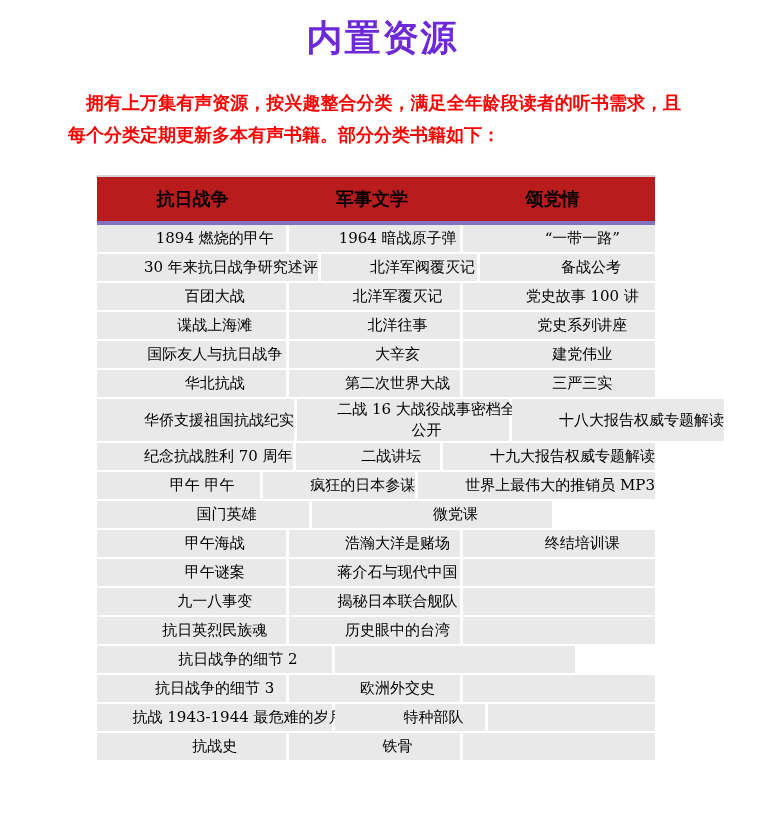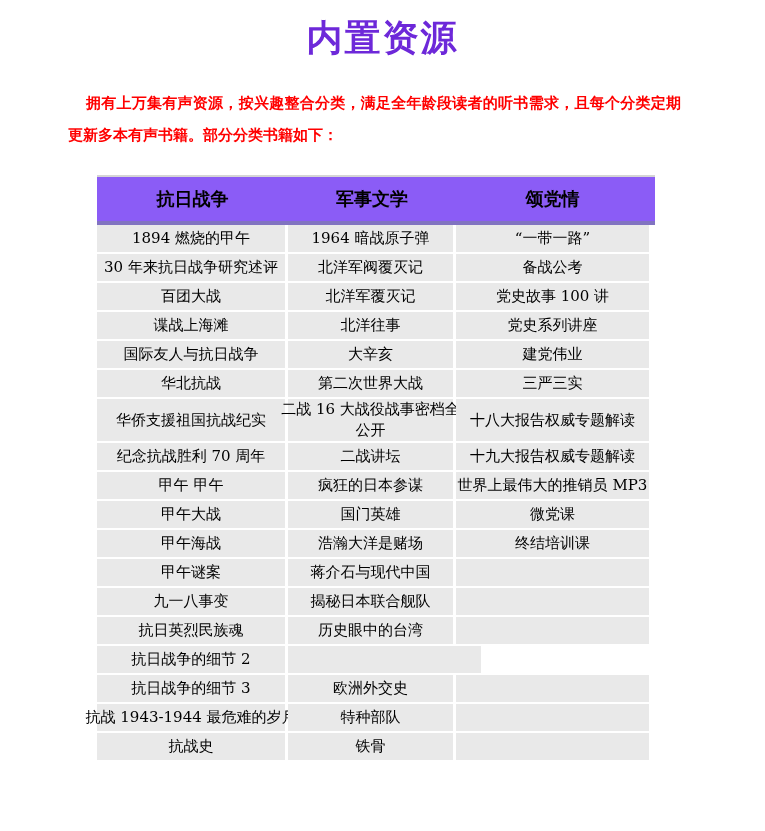--- a/index.html
+++ b/index.html
@@ -22,36 +22,36 @@
     text-align:center;
     font-size:36px;
     font-weight:bold;
     letter-spacing:2px;
     color:#6d28d9;
     font-family:"Liberation Sans",sans-serif;
   }
   .intro{
     margin:24px 84px 0 68px;
     text-indent:18px;
-    font-size:15px;
+    font-size:18px;
     font-weight:bold;
     color:var(--intro-red);
     line-height:32px;
     text-align:justify;
     font-family:"Liberation Sans",sans-serif;
   }
   .res-table{
     margin:24px 0 0 97px;
     width:558px;
     border-top:2px solid var(--top-rule);
   }
   .thead{
     display:flex;
     height:44px;
-    background:#8b5cf6;
+    background:#b91c1c;
   }
   .th{
     display:flex;align-items:center;justify-content:center;
     font-size:18px;font-weight:bold;
     font-family:"Liberation Sans",sans-serif;
   }
   .c1{width:191px;}
   .c2{width:168px;}
   .c3{width:193px;}
   .accent-rule{
@@ -66,20 +66,21 @@
   }
   .cell{
     display:flex;align-items:center;justify-content:center;
     min-height:27px;
     background:var(--row-bg);
     font-size:15px;
     line-height:21px;
     text-align:center;
     white-space:pre;
     font-family:"DejaVu Serif","Liberation Serif",serif;
+    padding-left:47px;
   }
   .cell.c1,.cell.c2{border-right:3px solid #ffffff;}
   .cell.c1{width:188px;}
   .cell.c2{width:165px;}
   .cell.c3{width:193px;}
 </style>
 </head>
 <body>
 
 <div class="page">
@@ -134,21 +135,20 @@
           <div class="cell c1">纪念抗战胜利 70 周年</div>
           <div class="cell c2">二战讲坛</div>
           <div class="cell c3">十九大报告权威专题解读</div>
         </div>
         <div class="trow">
           <div class="cell c1">甲午 甲午</div>
           <div class="cell c2">疯狂的日本参谋</div>
           <div class="cell c3">世界上最伟大的推销员 MP3</div>
         </div>
         <div class="trow">
-          <div class="cell c1">甲午大战</div>
           <div class="cell c2">国门英雄</div>
           <div class="cell c3">微党课</div>
         </div>
         <div class="trow">
           <div class="cell c1">甲午海战</div>
           <div class="cell c2">浩瀚大洋是赌场</div>
           <div class="cell c3">终结培训课</div>
         </div>
         <div class="trow">
           <div class="cell c1">甲午谜案</div>

